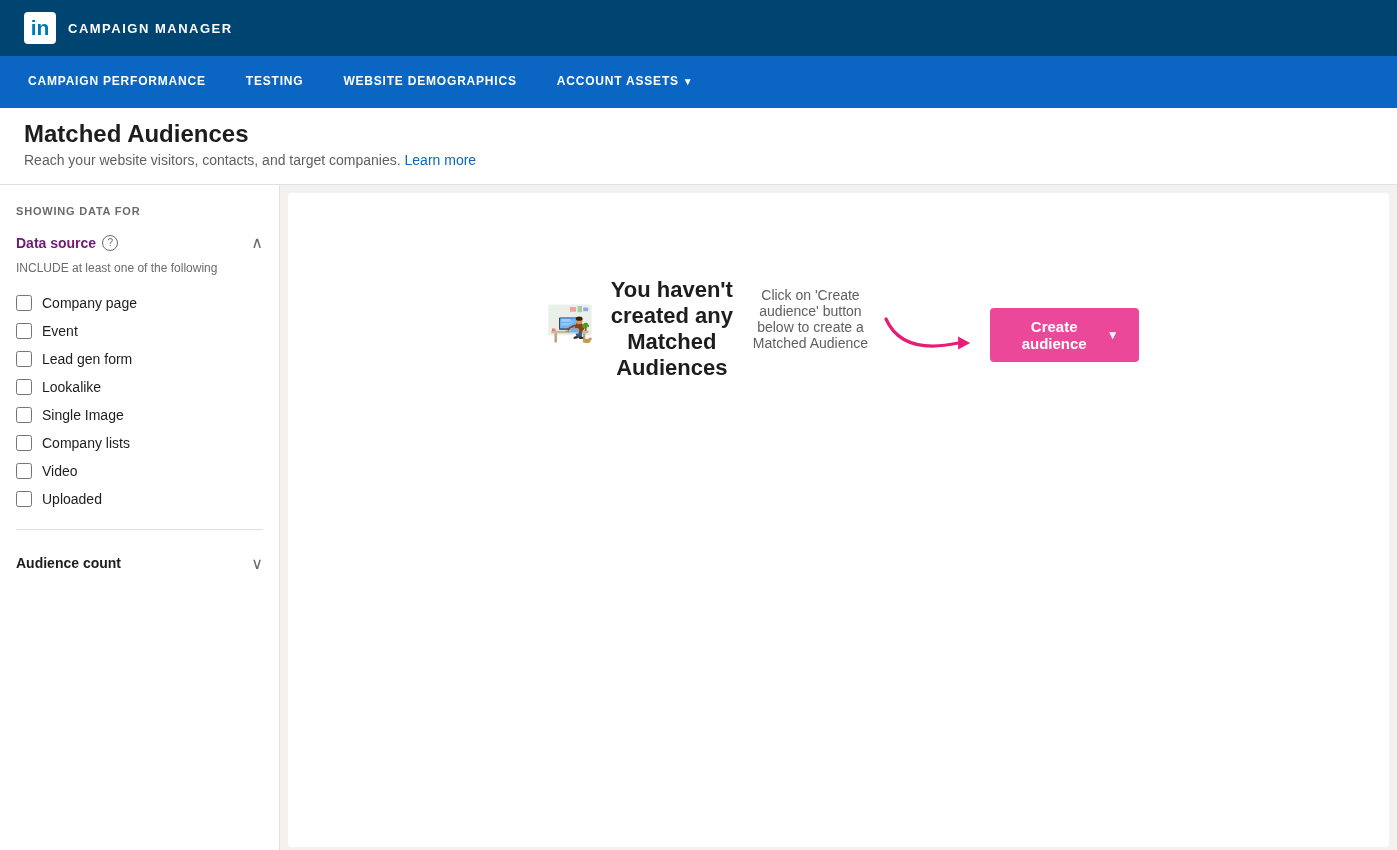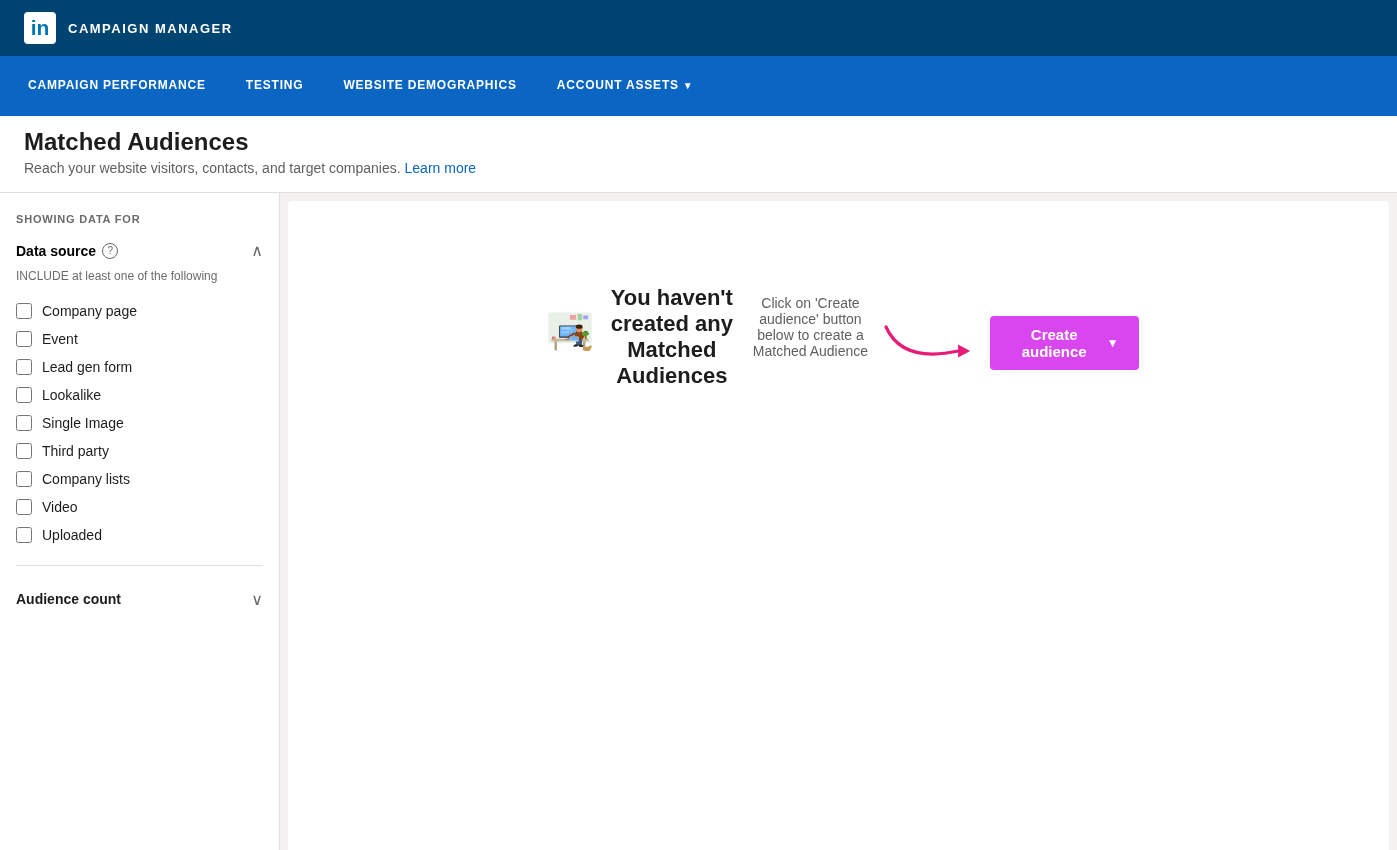--- a/index.html
+++ b/index.html
@@ -27,21 +27,21 @@
       font-size: 13px;
       font-weight: 600;
       letter-spacing: 1.5px;
       text-transform: uppercase;
     }
 
     
     .nav-bar {
       background: #0a66c2;
       padding: 0 24px;
-      height: 60px;
+      height: 52px;
       display: flex;
       align-items: center;
       gap: 32px;
     }
     .nav-item {
       color: white;
       font-size: 12px;
       font-weight: 700;
       letter-spacing: 0.8px;
       text-transform: uppercase;
@@ -112,21 +112,21 @@
       cursor: pointer;
     }
     .filter-header-left {
       display: flex;
       align-items: center;
       gap: 6px;
     }
     .filter-label {
       font-size: 14px;
       font-weight: 600;
-      color: #000000;
+      color: #701a75;
     }
     .help-icon {
       width: 16px; height: 16px;
       border: 1.5px solid #6b6b6b;
       border-radius: 50%;
       display: flex; align-items: center; justify-content: center;
       font-size: 10px;
       color: #6b6b6b;
       cursor: pointer;
     }
@@ -223,21 +223,21 @@
       align-items: center;
       gap: 16px;
     }
     .arrow-svg {
       width: 120px;
       height: 60px;
     }
 
     
     .create-audience-btn {
-      background: #d946ef;
+      background: #ec4899;
       color: white;
       border: none;
       padding: 10px 20px;
       font-size: 15px;
       font-weight: 600;
       border-radius: 4px;
       cursor: pointer;
       display: flex;
       align-items: center;
       gap: 8px;
@@ -308,24 +308,20 @@
       <div class="checkbox-item">
         <input type="checkbox" style="">
         <span class="checkbox-label">Lookalike</span>
       </div>
       <div class="checkbox-item">
         <input type="checkbox" style="">
         <span class="checkbox-label">Single Image</span>
       </div>
       <div class="checkbox-item">
         <input type="checkbox" style="">
-        <span class="checkbox-label">Third party</span>
-      </div>
-      <div class="checkbox-item">
-        <input type="checkbox" style="">
         <span class="checkbox-label">Company lists</span>
       </div>
       <div class="checkbox-item">
         <input type="checkbox" style="">
         <span class="checkbox-label">Video</span>
       </div>
       <div class="checkbox-item">
         <input type="checkbox" style="">
         <span class="checkbox-label">Uploaded</span>
       </div>

